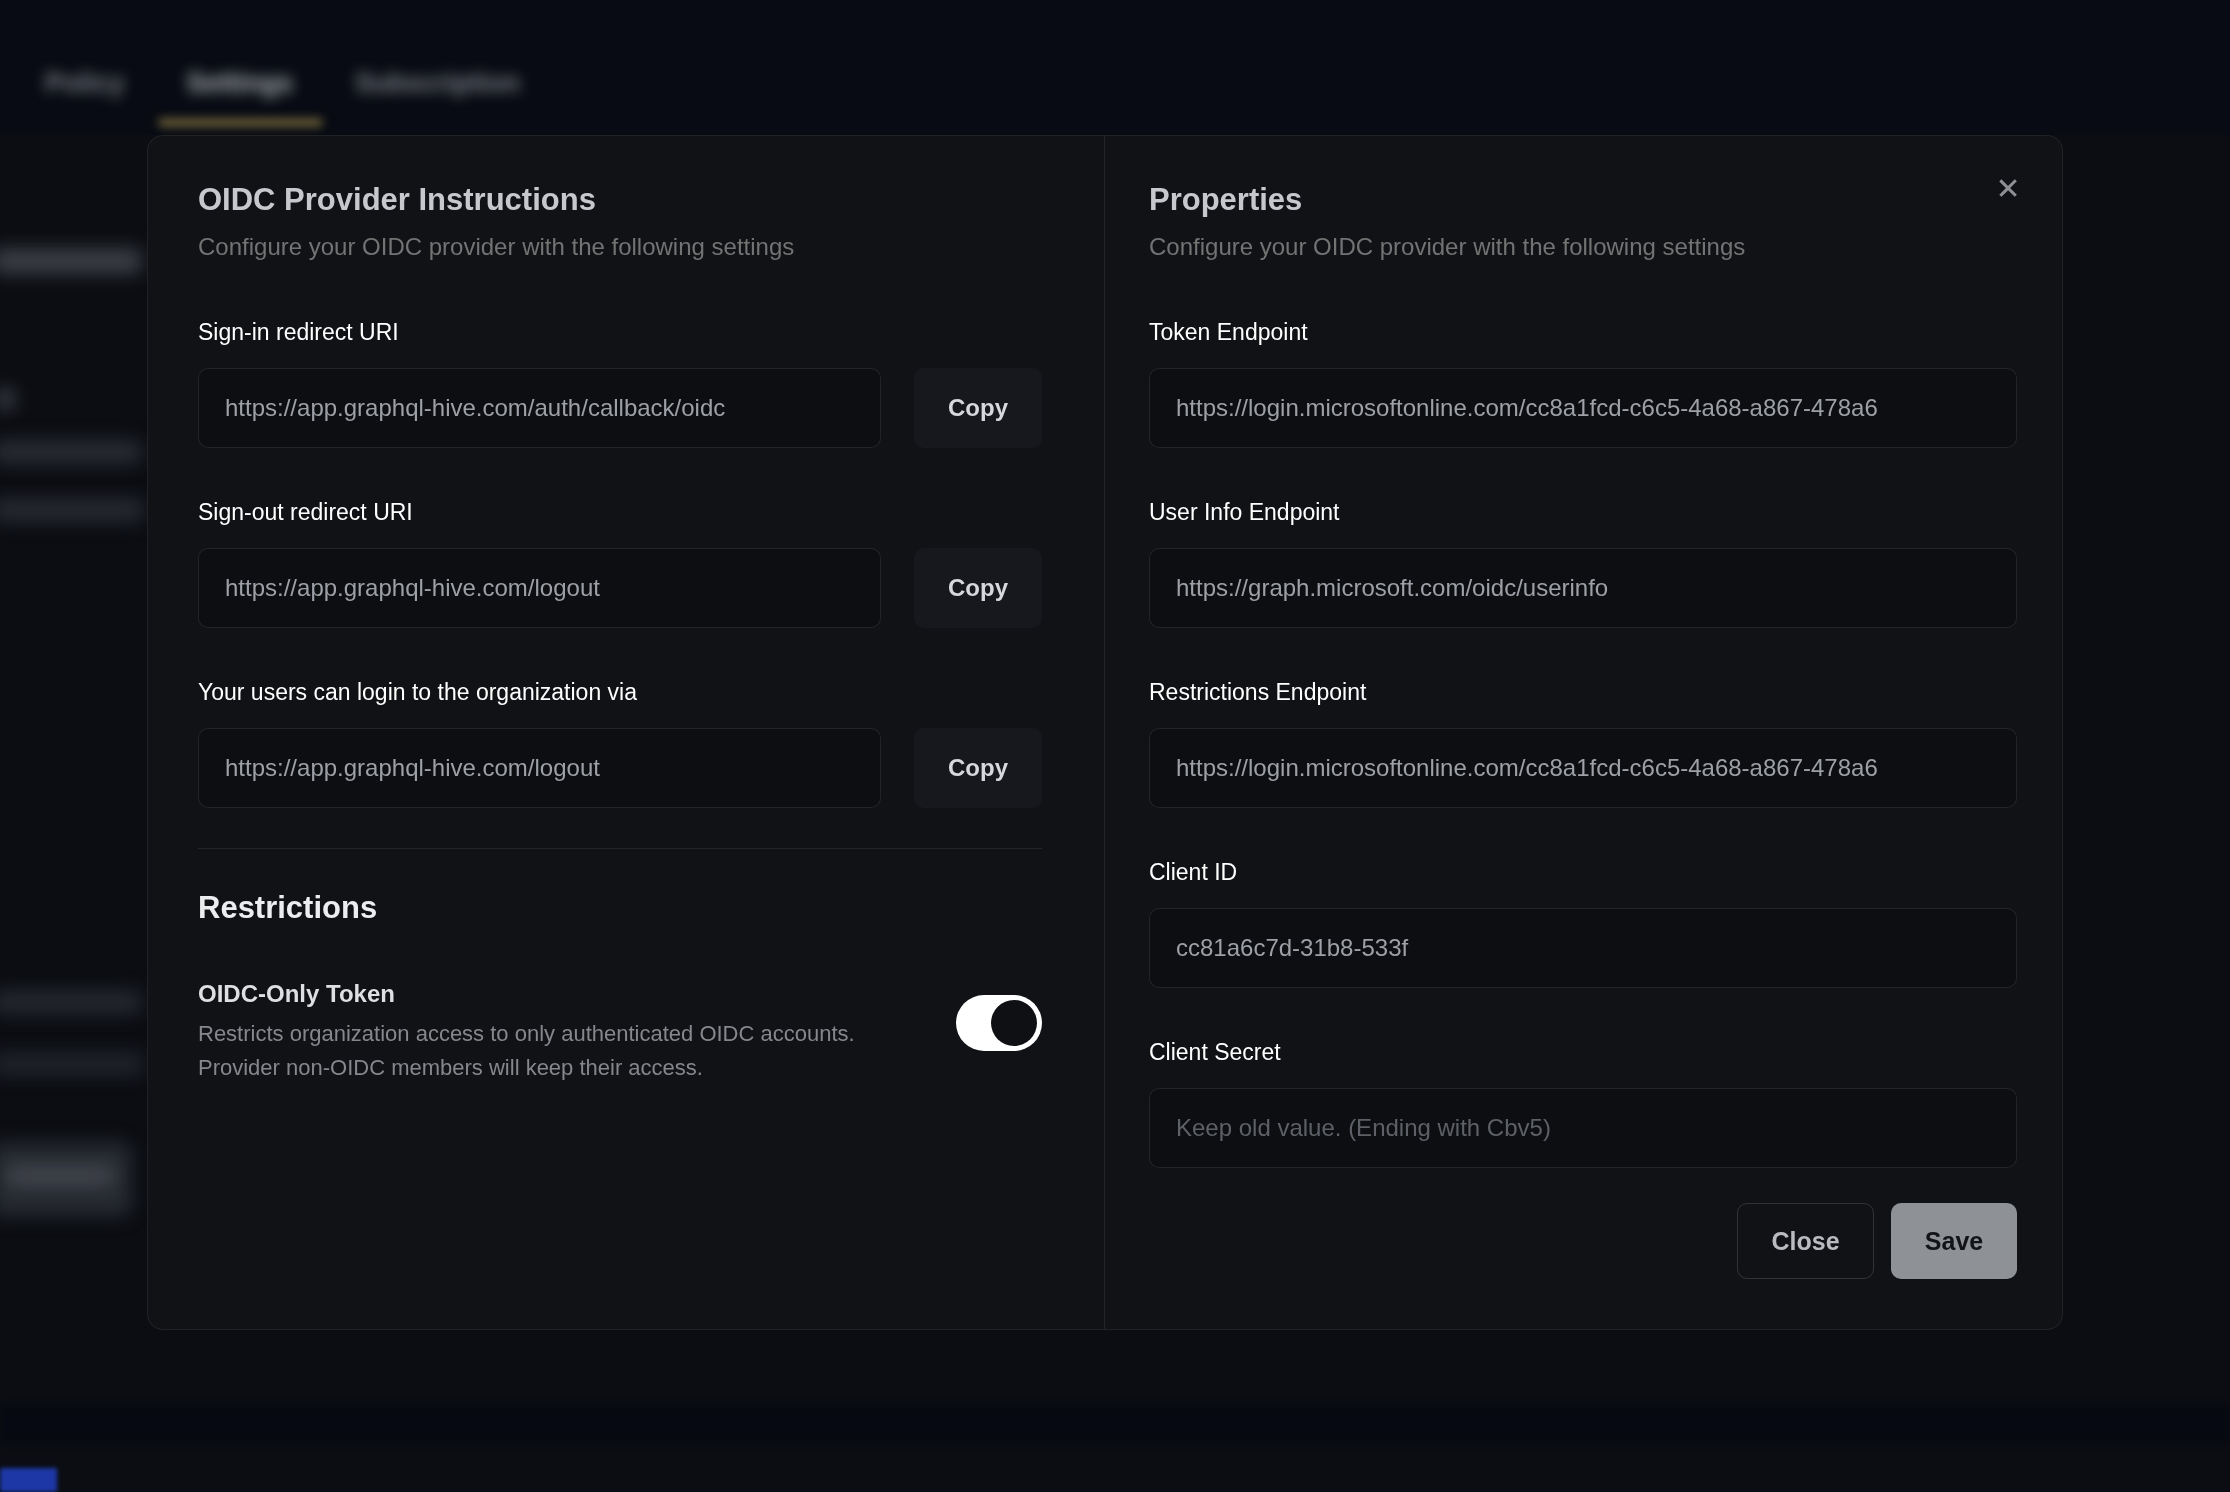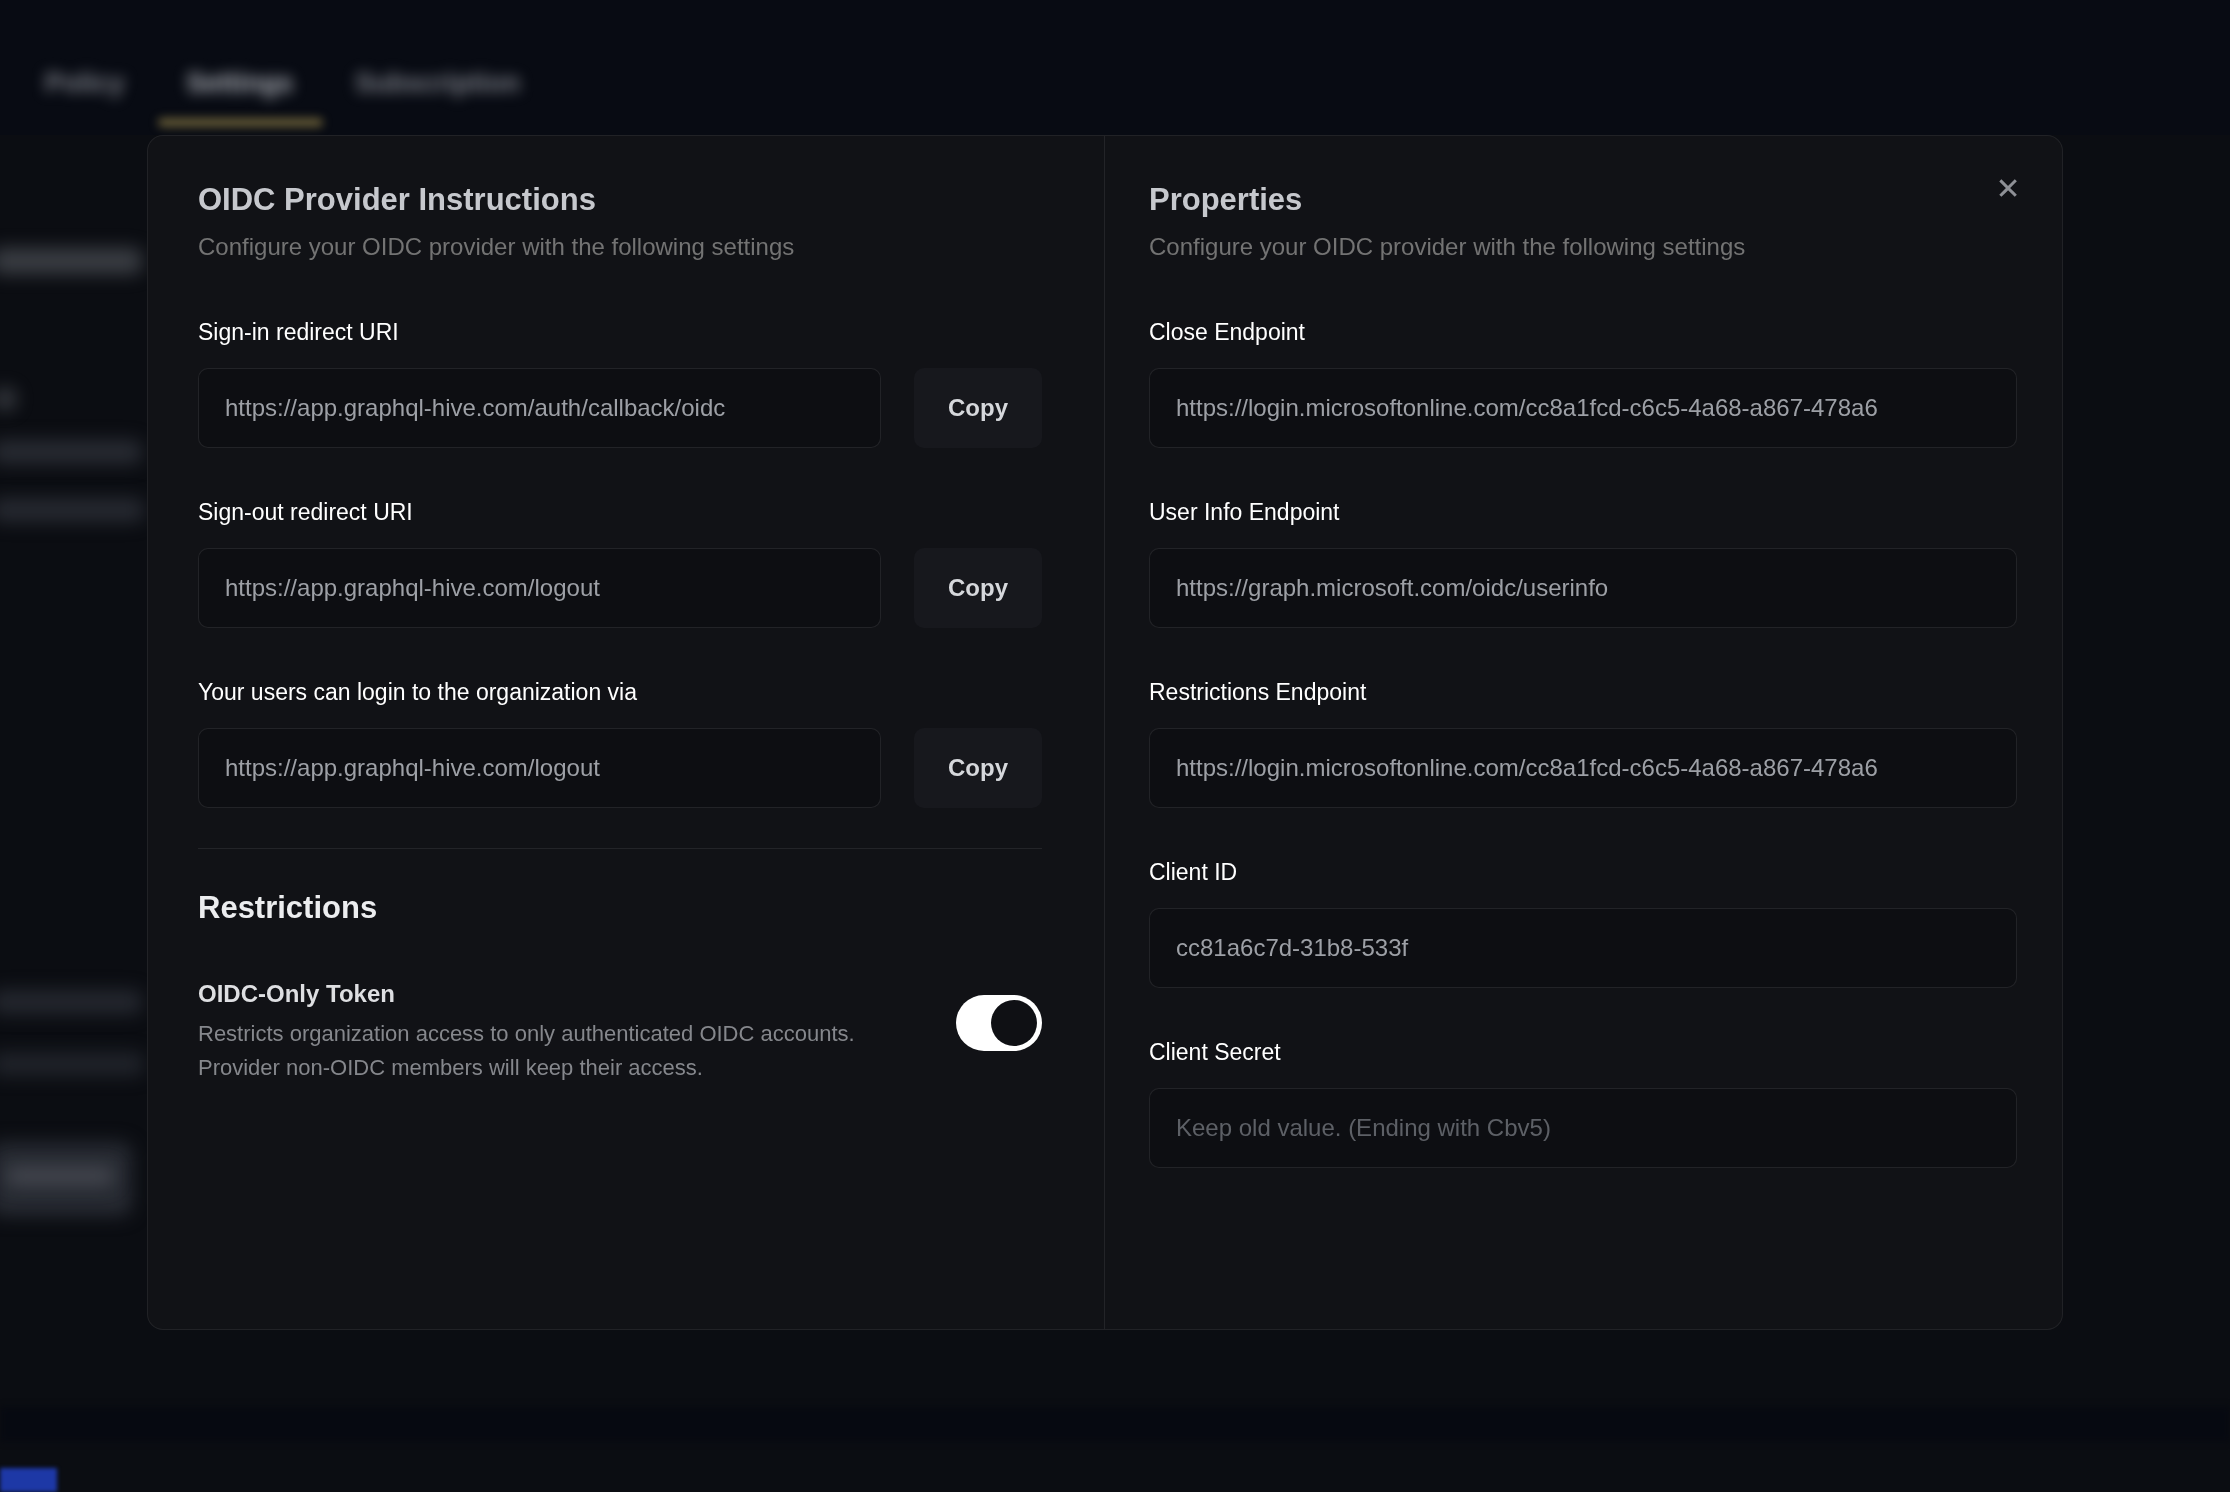--- a/index.html
+++ b/index.html
@@ -174,21 +174,21 @@
         <button class="toggle" aria-checked="true" role="switch">
           <span class="knob"></span>
         </button>
       </div>
     </div>
 
     <div class="col col-right">
       <div class="sec-title">Properties</div>
       <div class="sec-sub">Configure your OIDC provider with the following settings</div>
 
-      <div class="f-label first">Close Endpoint</div>
+      <div class="f-label first">Token Endpoint</div>
       <div class="f-row">
         <input class="f-input" type="text" value="https://login.microsoftonline.com/cc8a1fcd-c6c5-4a68-a867-478a6" style="">
       </div>
 
       <div class="f-label">User Info Endpoint</div>
       <div class="f-row">
         <input class="f-input" type="text" value="https://graph.microsoft.com/oidc/userinfo" style="">
       </div>
 
       <div class="f-label">Restrictions Endpoint</div>
@@ -199,16 +199,20 @@
       <div class="f-label">Client ID</div>
       <div class="f-row">
         <input class="f-input" type="text" value="cc81a6c7d-31b8-533f" style="">
       </div>
 
       <div class="f-label">Client Secret</div>
       <div class="f-row">
         <input class="f-input" type="text" placeholder="Keep old value. (Ending with Cbv5)" style="">
       </div>
 
+      <div class="actions">
+        <button class="btn btn-close">Close</button>
+        <button class="btn btn-save">Save</button>
+      </div>
     </div>
 
   </div>
 </div>
 
 </body></html>

